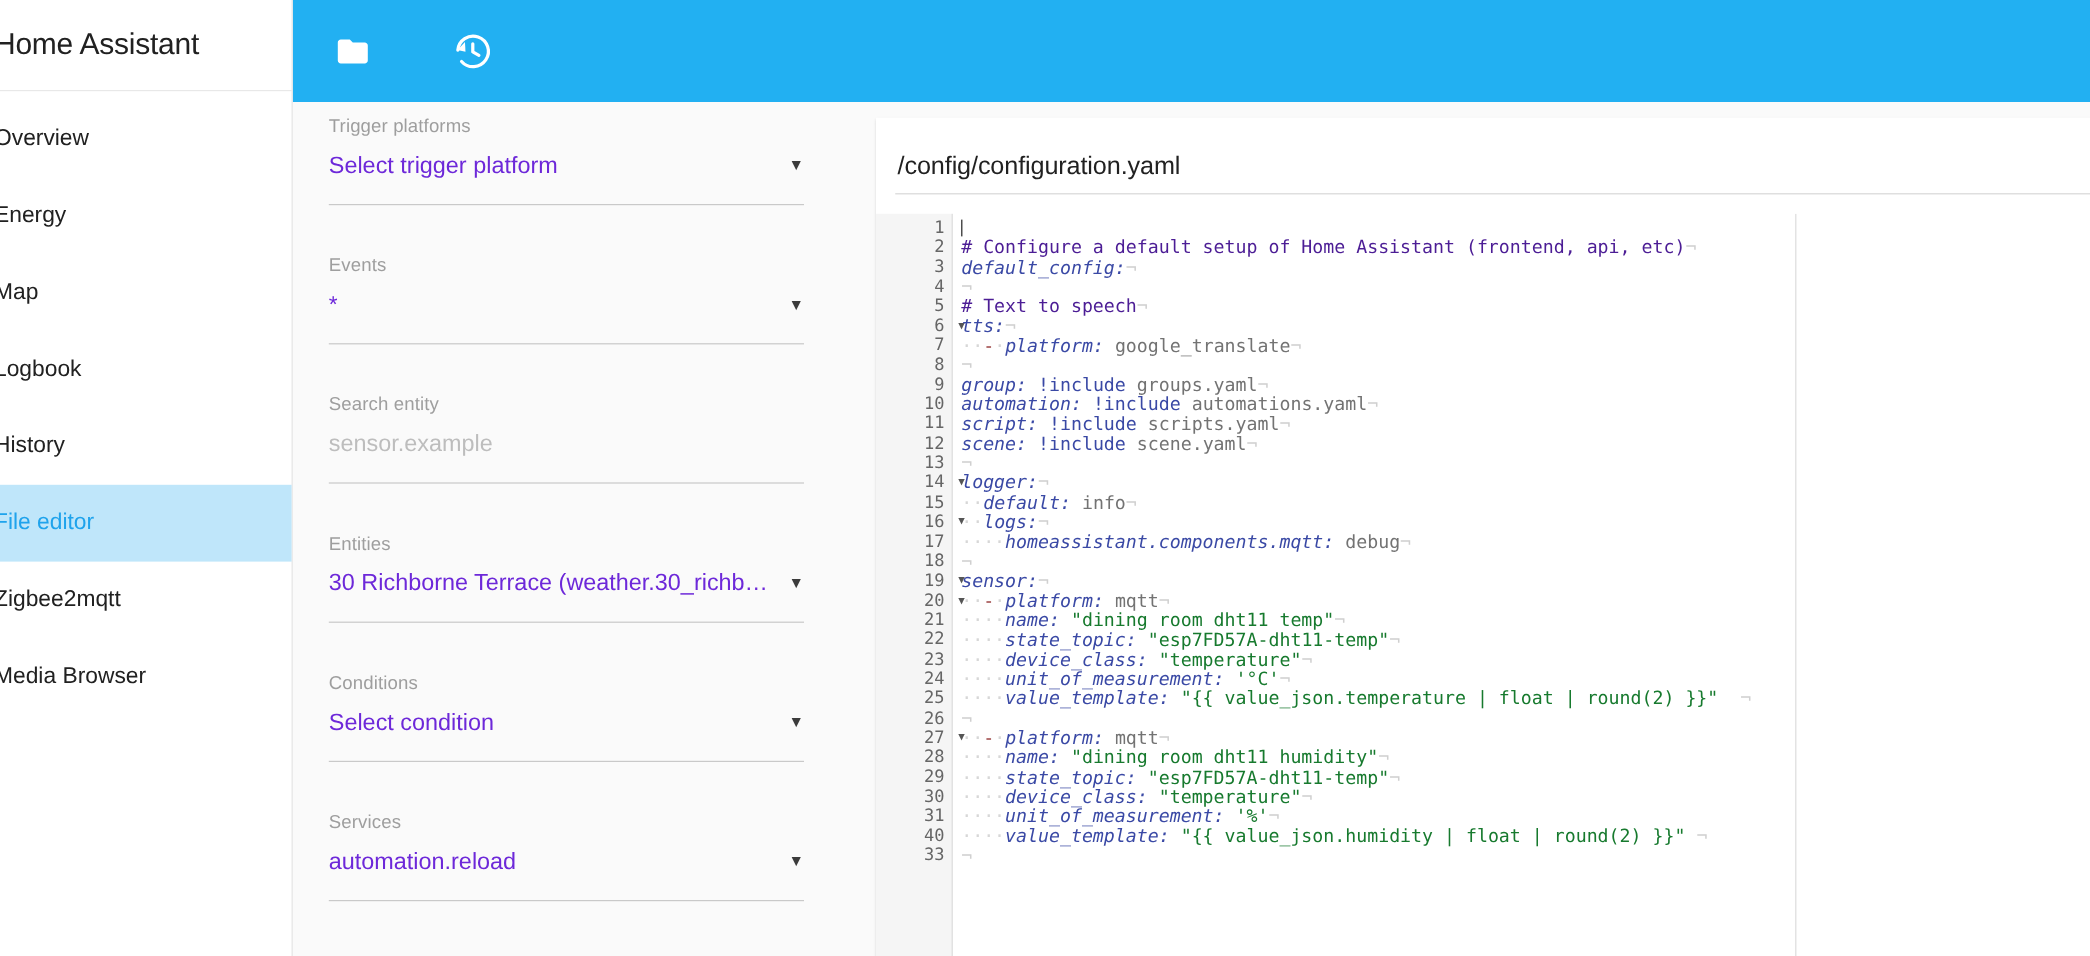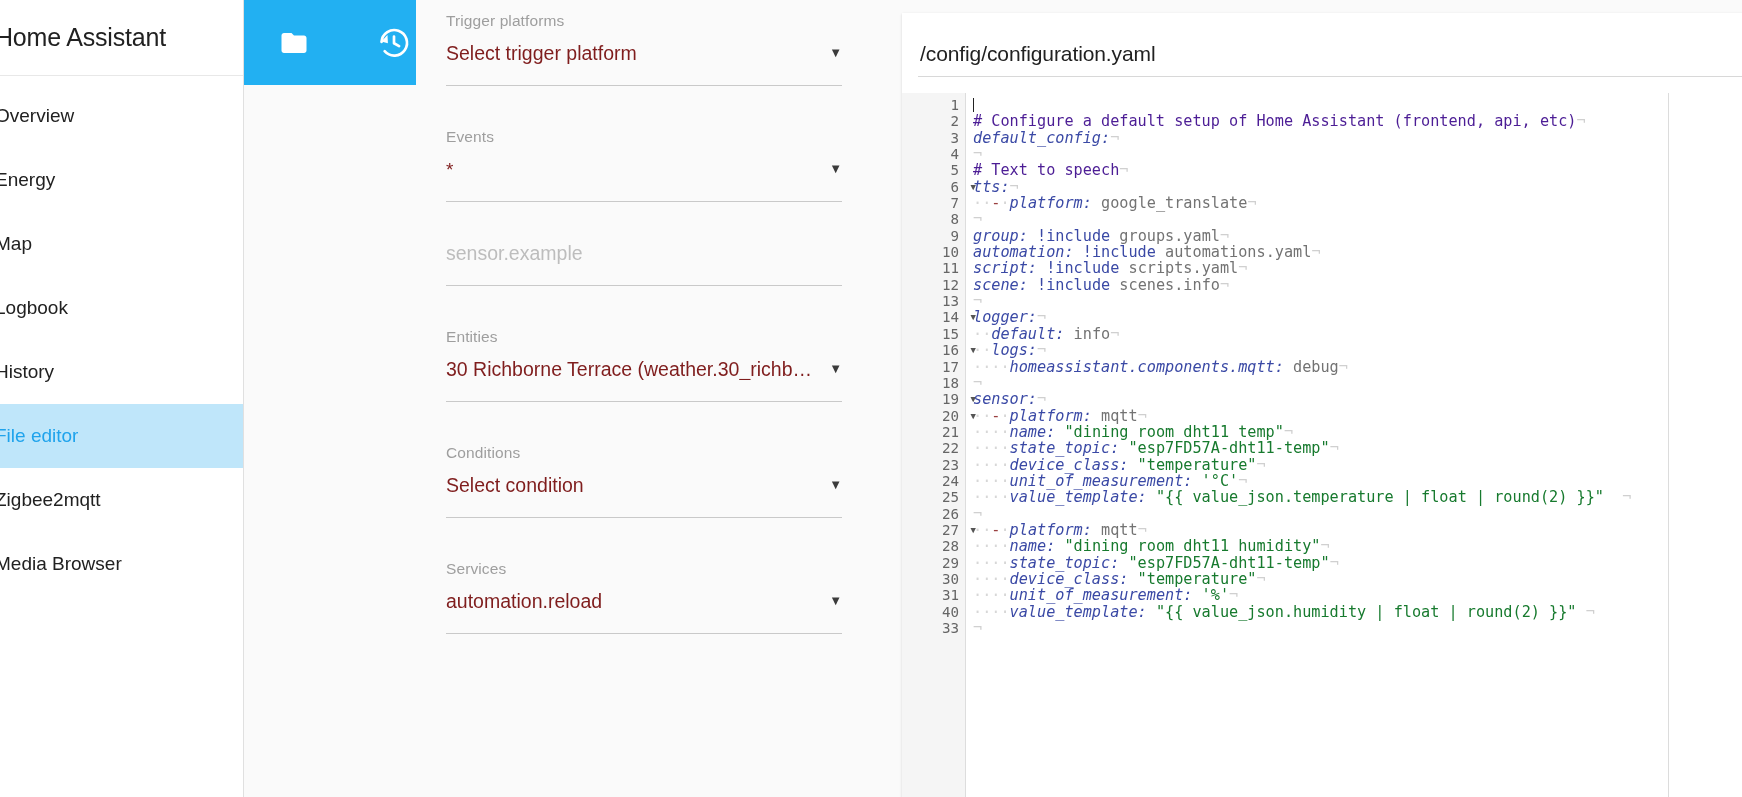--- a/index.html
+++ b/index.html
@@ -53,21 +53,21 @@
     font-weight: 400;
   }
 
   
   .main {
     flex: 1 1 auto;
     height: 797px;
     position: relative;
     background: #fafafa;
     display: flex;
-    flex-direction: row;
+    flex-direction: column;
     overflow: hidden;
   }
 
   
   .toolbar {
     height: 85px;
     background: #22b0f2;
     flex: 0 0 85px;
     display: flex;
     align-items: center;
@@ -110,21 +110,21 @@
     position: relative;
     border-bottom: 1px solid #c9c9c9;
     width: 396px;
     height: 42px;
     display: flex;
     align-items: flex-start;
     cursor: pointer;
   }
   .field-value {
     font-size: 19.5px;
-    color: #7f1d1d;
+    color: #6d28d9;
     white-space: nowrap;
     overflow: hidden;
     max-width: 372px;
     text-overflow: ellipsis;
     line-height: 1;
   }
   .field-value.placeholder { color: #bdbdbd; }
   .field-value.mono-star { font-size: 19px; letter-spacing: 0; }
   .caret {
     position: absolute;
@@ -310,20 +310,21 @@
           <div class="field-gap-1"></div>
           <div class="field">
             <div class="field-label">Events</div>
             <div class="field-control">
               <div class="field-value mono-star">*</div>
               <div class="caret">▼</div>
             </div>
           </div>
           <div class="field-gap-1"></div>
           <div class="field">
+            <div class="field-label">Search entity</div>
             <div class="field-control">
               <div class="field-value placeholder">sensor.example</div>
             </div>
           </div>
           <div class="field-gap-1"></div>
           <div class="field">
             <div class="field-label">Entities</div>
             <div class="field-control">
               <div class="field-value">30 Richborne Terrace (weather.30_richbor…</div>
               <div class="caret">▼</div>
@@ -395,21 +396,21 @@
                 <div class="cm-line"><span class="t-com"># Configure a default setup of Home Assistant (frontend, api, etc)</span><span class="t-eol">¬</span></div>
                 <div class="cm-line"><span class="t-key">default_config:</span><span class="t-eol">¬</span></div>
                 <div class="cm-line"><span class="t-eol">¬</span></div>
                 <div class="cm-line"><span class="t-com"># Text to speech</span><span class="t-eol">¬</span></div>
                 <div class="cm-line"><span class="t-key">tts:</span><span class="t-eol">¬</span></div>
                 <div class="cm-line"><span class="t-ws">··</span><span class="t-dash">-</span><span class="t-ws">·</span><span class="t-key">platform:</span><span class="t-plain"> </span><span class="t-atom">google_translate</span><span class="t-eol">¬</span></div>
                 <div class="cm-line"><span class="t-eol">¬</span></div>
                 <div class="cm-line"><span class="t-key">group:</span><span class="t-plain"> </span><span class="t-tag">!include</span><span class="t-plain"> </span><span class="t-atom">groups.yaml</span><span class="t-eol">¬</span></div>
                 <div class="cm-line"><span class="t-key">automation:</span><span class="t-plain"> </span><span class="t-tag">!include</span><span class="t-plain"> </span><span class="t-atom">automations.yaml</span><span class="t-eol">¬</span></div>
                 <div class="cm-line"><span class="t-key">script:</span><span class="t-plain"> </span><span class="t-tag">!include</span><span class="t-plain"> </span><span class="t-atom">scripts.yaml</span><span class="t-eol">¬</span></div>
-                <div class="cm-line"><span class="t-key">scene:</span><span class="t-plain"> </span><span class="t-tag">!include</span><span class="t-plain"> </span><span class="t-atom">scenes.info</span><span class="t-eol">¬</span></div>
+                <div class="cm-line"><span class="t-key">scene:</span><span class="t-plain"> </span><span class="t-tag">!include</span><span class="t-plain"> </span><span class="t-atom">scene.yaml</span><span class="t-eol">¬</span></div>
                 <div class="cm-line"><span class="t-eol">¬</span></div>
                 <div class="cm-line"><span class="t-key">logger:</span><span class="t-eol">¬</span></div>
                 <div class="cm-line"><span class="t-ws">··</span><span class="t-key">default:</span><span class="t-plain"> </span><span class="t-atom">info</span><span class="t-eol">¬</span></div>
                 <div class="cm-line"><span class="t-ws">··</span><span class="t-key">logs:</span><span class="t-eol">¬</span></div>
                 <div class="cm-line"><span class="t-ws">····</span><span class="t-key">homeassistant.components.mqtt:</span><span class="t-plain"> </span><span class="t-atom">debug</span><span class="t-eol">¬</span></div>
                 <div class="cm-line"><span class="t-eol">¬</span></div>
                 <div class="cm-line"><span class="t-key">sensor:</span><span class="t-eol">¬</span></div>
                 <div class="cm-line"><span class="t-ws">··</span><span class="t-dash">-</span><span class="t-ws">·</span><span class="t-key">platform:</span><span class="t-plain"> </span><span class="t-atom">mqtt</span><span class="t-eol">¬</span></div>
                 <div class="cm-line"><span class="t-ws">····</span><span class="t-key">name:</span><span class="t-plain"> </span><span class="t-str">"dining room dht11 temp"</span><span class="t-eol">¬</span></div>
                 <div class="cm-line"><span class="t-ws">····</span><span class="t-key">state_topic:</span><span class="t-plain"> </span><span class="t-str">"esp7FD57A-dht11-temp"</span><span class="t-eol">¬</span></div>

